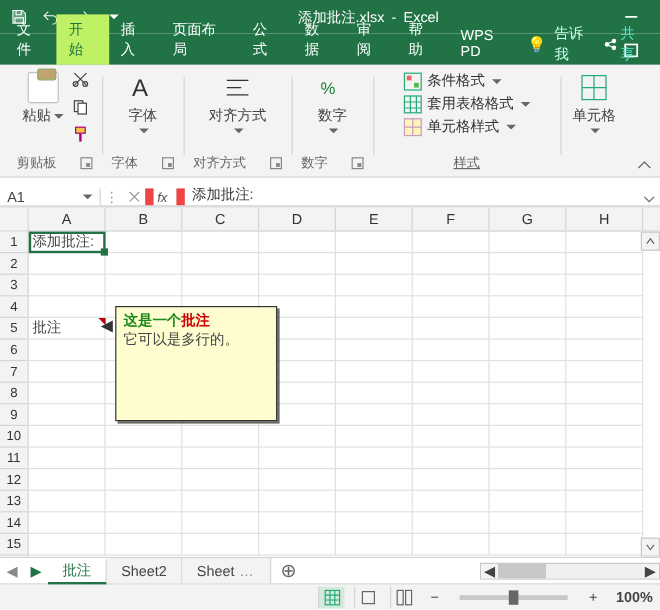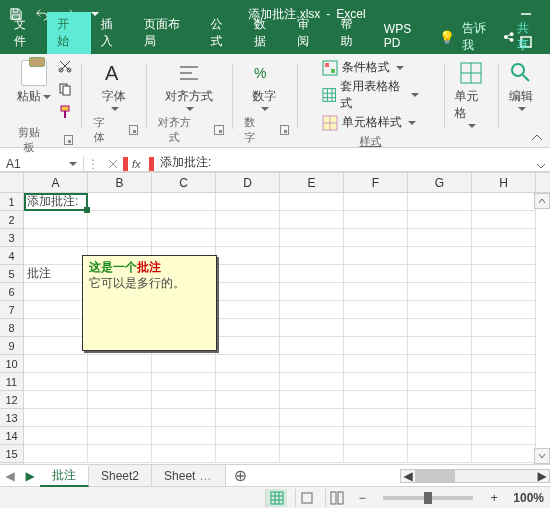--- a/index.html
+++ b/index.html
@@ -55,21 +55,21 @@
     display: flex;
     align-items: flex-end;
     padding: 0 4px;
     color: #fff;
   }
   .ribbon-tab {
     padding: 4px 10px 4px 10px;
     font-size: 12px;
   }
   .ribbon-tab.active {
-    background: #5eead4;
+    background: #bef264;
     color: #217346;
   }
   .ribbon-tab.file { background: transparent; color:#fff; }
   .ribbon-right {
     margin-left: auto;
     display: flex; align-items: center; gap: 6px;
     padding-right: 6px;
   }
   .ribbon-right .bulb { color:#fff; font-size:13px; }
   .share { color:#5eead4; font-size:12px; display:flex; align-items:center; gap:3px; }
@@ -147,21 +147,21 @@
     height:24px; display:flex; align-items:flex-end;
     border-bottom:1px solid #d4d4d4;
     background:#fff;
   }
   .name-box {
     width:84px; border-right:1px solid #d4d4d4;
     display:flex; align-items:center; padding:0 6px; gap:4px;
     background:#fff;
   }
   .name-box .dd { margin-left:auto; }
-  .fx-btn { width:26px; display:flex;align-items:center;justify-content:center; border-right:5px solid #ef4444;}
+  .fx-btn { width:26px; display:flex;align-items:center;justify-content:center; border-right:7px solid #ef4444;}
   .fx-btn svg{width:14px;height:14px;}
   .fx-sep{ width:18px; display:flex;align-items:center;justify-content:center; color:#999;}
   .formula-bar {
     flex:1; display:flex; align-items:center; padding:0 6px;
     color:#333;
   }
   .fx-expand{ width:18px; display:flex;align-items:center;justify-content:center;}
 
   
   .grid-wrap{
@@ -491,33 +491,20 @@
             <rect x="3" y="3" width="20" height="20" fill="none" stroke="#2a7"></rect>
             <path stroke="#2a7" d="M3 13h20M13 3v20"></path>
           </svg>
         </div>
       <span class="lbl"><span>单元格</span></span>
       <span class="drop-caret"></span>
     </div>
     <div class="group-label">&nbsp;</div>
   </div>
 
-  <div class="group">
-    <div class="big-btn">
-      <div class="icon-box">
-          <svg viewBox="0 0 26 26">
-            <circle cx="10" cy="10" r="6" fill="none" stroke="#2a7" stroke-width="2"></circle>
-            <path stroke="#2a7" stroke-width="2" d="M15 15l6 6"></path>
-          </svg>
-        </div>
-      <span class="lbl"><span>编辑</span></span>
-      <span class="drop-caret"></span>
-    </div>
-    <div class="group-label">&nbsp;</div>
-  </div>
 
   <div class="collapse-ribbon">
       <svg width="12" height="10" viewBox="0 0 12 10">
         <path d="M1 7l5-5 5 5" fill="none" stroke="#666"></path>
       </svg>
     </div>
 </div>
 
 <div class="fx-row">
   <div class="name-box">
@@ -574,21 +561,21 @@
       <div class="row-h">14</div>
       <div class="row-h">15</div>
     </div>
   <div class="cells" id="cells">
     <div class="active-cell"></div>
 
     <div class="comment-marker" style="left:58px; top:72px;"></div>
 
     <div class="comment-connector" style="left:60px; top:74px;"></div>
 
-    <div class="comment-box" style="left:58px; top:62px; width:135px; height:96px;">
+    <div class="comment-box" style="left:72px; top:62px; width:135px; height:96px;">
       <div class="c-line1">
         <span>这是一个</span><span class="bz">批注</span>
       </div>
       <div>它可以是多行的。</div>
     </div>
   <div class="cell-row">
         <div class="cell">添加批注:</div>
         <div class="cell"></div>
         <div class="cell"></div>
         <div class="cell"></div>

